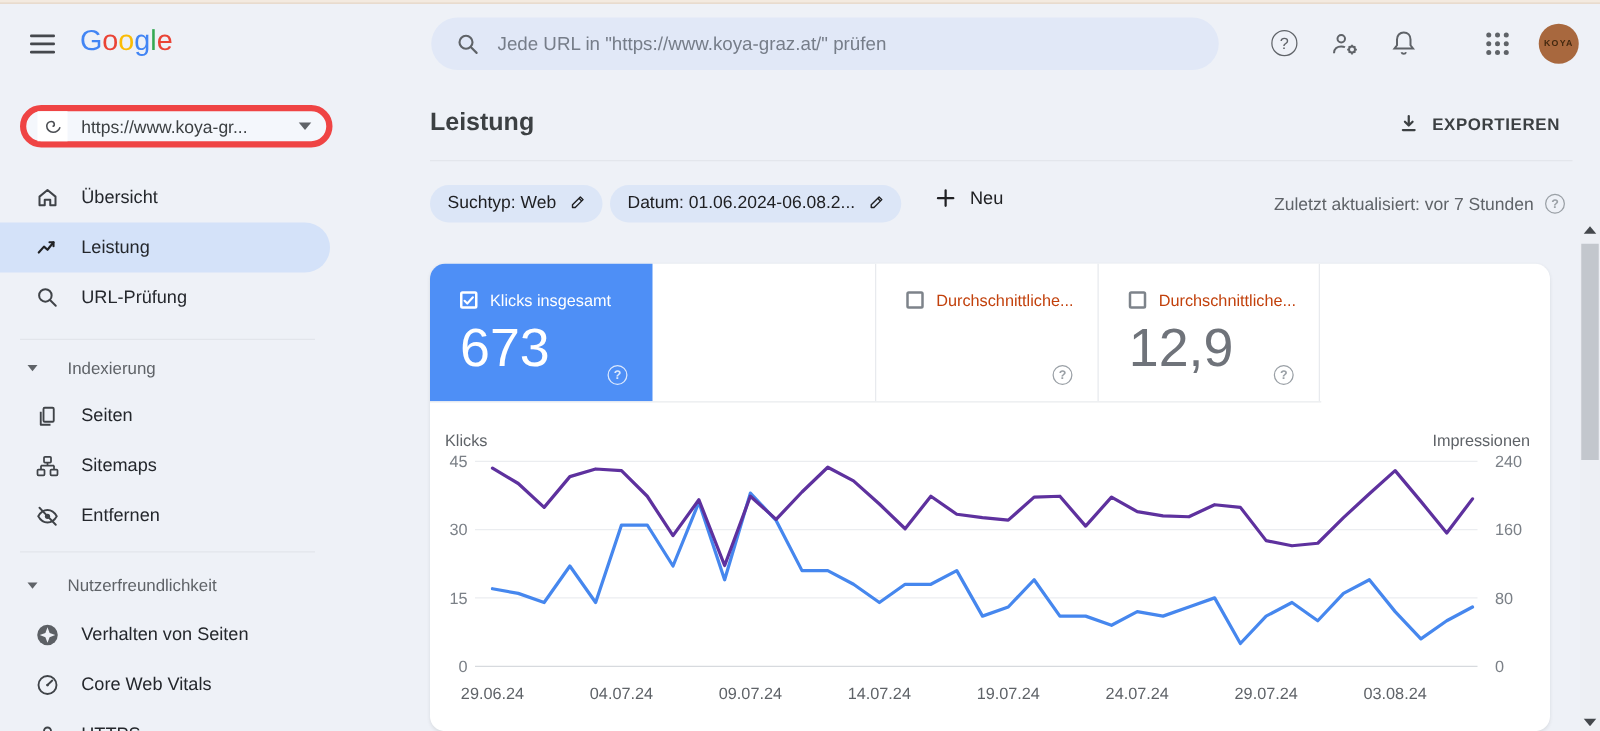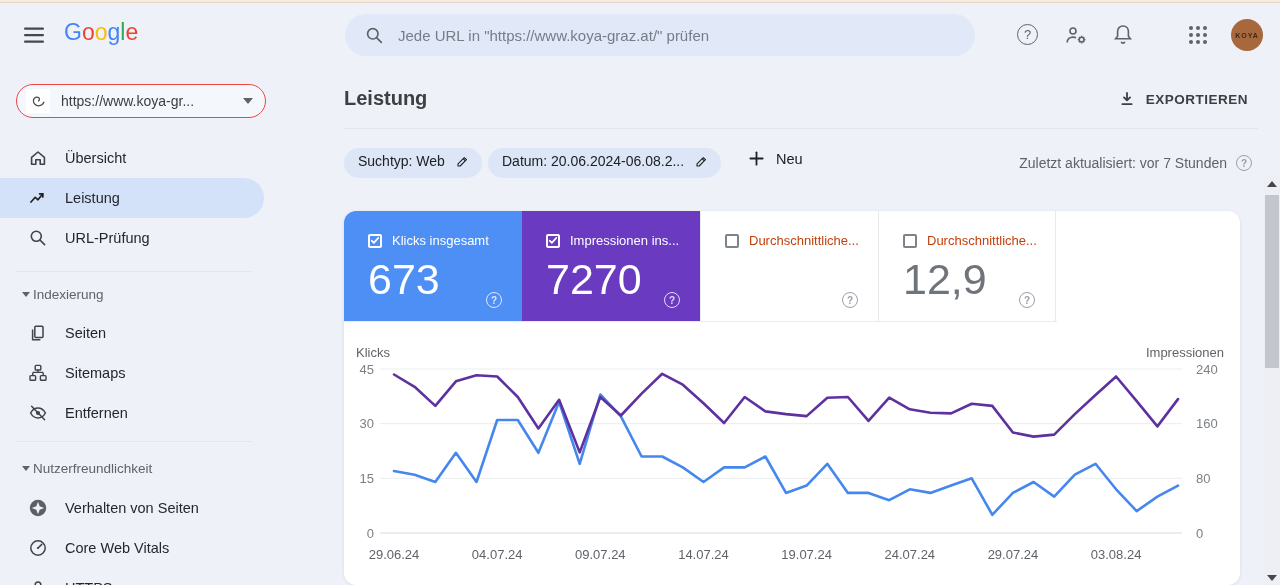--- a/index.html
+++ b/index.html
@@ -27,30 +27,30 @@
   #avatar { left:1231px; top:19px; width:32px; height:32px; border-radius:50%; background:#a8683e;
             display:flex; align-items:center; justify-content:center; cursor:pointer;
             font-size:7px; letter-spacing:1px; color:#43280f; font-weight:700; }
 
   .qicon { width:16px; height:16px; border:1.6px solid #9aa0a6; color:#9aa0a6; border-radius:50%;
            display:inline-flex; align-items:center; justify-content:center; font-size:10px; font-weight:700; }
   .qicon::after { content:"?"; }
   #help-btn .qicon { width:21px; height:21px; border-color:#5f6368; color:#5f6368; font-size:13px; font-weight:400; }
 
   
-  #property-selector { left:16px; top:84px; width:250px; height:34px; border:1px solid #ef4444; border-radius:17px;
+  #property-selector { left:16px; top:84px; width:250px; height:34px; border:5px solid #ef4444; border-radius:17px;
                        background:#f4f7fc; display:flex; align-items:center; padding:0 12px 0 9px; cursor:pointer; }
   #property-selector .fav { width:24px; height:24px; background:#fff; display:flex; align-items:center; justify-content:center; }
   #property-selector .url { font-size:14px; color:#3c4043; margin-left:11px; flex:1; white-space:nowrap; }
   .tri-down { width:0; height:0; border-left:5px solid transparent; border-right:5px solid transparent; border-top:6px solid #5f6368; }
   .navitem { left:0; width:264px; height:40px; display:flex; align-items:center; padding-left:28px; cursor:pointer; }
   .navitem .nlabel { font-size:14.5px; color:#24272c; margin-left:17px; }
   .navitem.sel { background:#d4e2f9; border-radius:0 20px 20px 0; }
   .secthead { left:0; width:264px; height:24px; display:flex; align-items:center; padding-left:22px; cursor:pointer; }
-  .secthead .slabel { font-size:13.5px; color:#5f6368; margin-left:3px; }
+  .secthead .slabel { font-size:13.5px; color:#5f6368; margin-left:24px; }
   .secthead .tri-down { border-left-width:4.5px; border-right-width:4.5px; border-top-width:5.5px; }
   .sdiv { left:16px; width:236px; height:1px; background:#e2e5eb; }
 
   
   #page-title { left:344px; top:87px; font-size:20px; color:#3c4043; }
   #export-btn { top:90px; right:32px; display:flex; align-items:center; gap:10px; background:none; border:none; cursor:pointer;
                 font-family:inherit; font-size:13.5px; font-weight:700; letter-spacing:.5px; color:#3c4043; }
   #title-divider { left:344px; top:128px; width:914px; height:1px; background:#e3e6ec; }
   .chip { top:148px; height:30px; background:#dce6f7; border-radius:15px; display:inline-flex; align-items:center;
           padding:0 12px 4px 14px; cursor:pointer; }
@@ -63,21 +63,21 @@
   #last-updated { top:155px; right:28px; display:flex; align-items:center; gap:9px; color:#5f6368; font-size:14px; }
 
   
   #panel { left:344px; top:211px; width:896px; height:374px; background:#fff; border-radius:12px;
            box-shadow:0 1px 3px rgba(60,64,67,.12); }
   .card { position:absolute; top:0; width:178px; height:110px; background:#fff; cursor:pointer; }
   #card-0 { left:0; border-radius:12px 0 0 0; }
   #card-1 { left:178px; }
   #card-2 { left:356px; border-left:1px solid #e8eaee; }
   #card-3 { left:534px; border-left:1px solid #e8eaee; border-right:1px solid #e8eaee; }
-  .card-head { position:absolute; left:24px; top:22px; display:flex; align-items:center; gap:10px; }
+  .card-head { position:absolute; left:24px; top:22px; display:flex; align-items:flex-start; gap:10px; }
   .cbx { width:14px; height:14px; border:2px solid #7d838a; border-radius:2px; flex:none; display:flex; align-items:center; justify-content:center; }
   .card.colored .cbx { border-color:#fff; }
   .card-title { font-size:13px; color:#c2410c; white-space:nowrap; }
   .card.colored .card-title { color:#fff; }
   .card-value { position:absolute; left:24px; top:44px; font-size:43px; color:#6f737a; }
   .card.colored .card-value { color:#fff; }
   .card .qicon { position:absolute; right:20px; bottom:13px; }
   .card.colored .qicon { border-color:rgba(255,255,255,.8); color:rgba(255,255,255,.8); }
   #cards-bottom-line { left:0; top:110px; width:713px; height:1px; background:#e9ebee; }
 
@@ -296,21 +296,21 @@
     <div id="title-divider" class="abs"></div>
 
     <div id="chip-searchtype" class="chip abs">
       <span class="clabel">Suchtyp: Web</span>
       <svg width="15" height="15" viewBox="0 0 20 20" fill="none" stroke="#202124" stroke-width="1.5" stroke-linejoin="round">
           <path d="M4 16 V13.1 L12.4 4.7 L15.3 7.6 L6.9 16 Z"></path>
           <line x1="10.9" y1="6.2" x2="13.8" y2="9.1"></line>
         </svg>
     </div>
     <div id="chip-date" class="chip abs">
-      <span class="clabel">Datum: 20.06.2024-06.08.2...</span>
+      <span class="clabel">Datum: 01.06.2024-06.08.2...</span>
       <svg width="15" height="15" viewBox="0 0 20 20" fill="none" stroke="#202124" stroke-width="1.5" stroke-linejoin="round">
           <path d="M4 16 V13.1 L12.4 4.7 L15.3 7.6 L6.9 16 Z"></path>
           <line x1="10.9" y1="6.2" x2="13.8" y2="9.1"></line>
         </svg>
     </div>
     <button id="new-btn" class="abs">
       <svg width="17" height="17" viewBox="0 0 18 18" stroke="#202124" stroke-width="1.9" stroke-linecap="round">
           <line x1="9" y1="2.5" x2="9" y2="15.5"></line>
           <line x1="2.5" y1="9" x2="15.5" y2="9"></line>
         </svg>
@@ -325,32 +325,20 @@
       <div class="card colored" id="card-0" style="background: rgb(78, 143, 246);">
         <div class="card-head">
           <span class="cbx">
             <svg width="11" height="11" viewBox="0 0 12 12" fill="none" stroke="#fff" stroke-width="2" stroke-linecap="round" stroke-linejoin="round">
                 <path d="M2 6.2 L4.6 8.8 L10 2.8"></path>
               </svg>
           </span>
           <span class="card-title">Klicks insgesamt</span>
         </div>
         <div class="card-value">673</div>
-        <span class="qicon"></span>
-      </div>
-      <div class="card colored" id="card-1" style="background: rgb(106, 58, 192);">
-        <div class="card-head">
-          <span class="cbx">
-            <svg width="11" height="11" viewBox="0 0 12 12" fill="none" stroke="#fff" stroke-width="2" stroke-linecap="round" stroke-linejoin="round">
-                <path d="M2 6.2 L4.6 8.8 L10 2.8"></path>
-              </svg>
-          </span>
-          <span class="card-title">Impressionen ins...</span>
-        </div>
-        <div class="card-value">7270</div>
         <span class="qicon"></span>
       </div>
       <div class="card" id="card-2">
         <div class="card-head">
           <span class="cbx"></span>
           <span class="card-title">Durchschnittliche...</span>
         </div>
         <span class="qicon"></span>
       </div>
       <div class="card" id="card-3">

